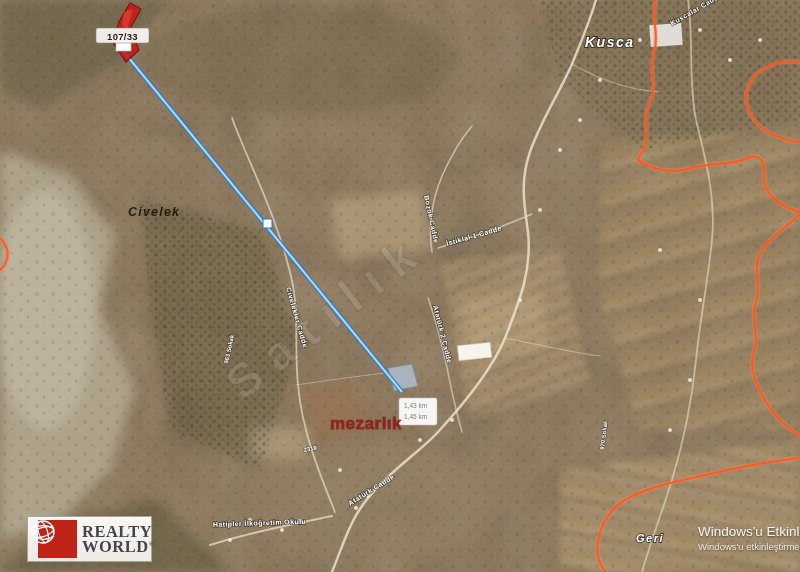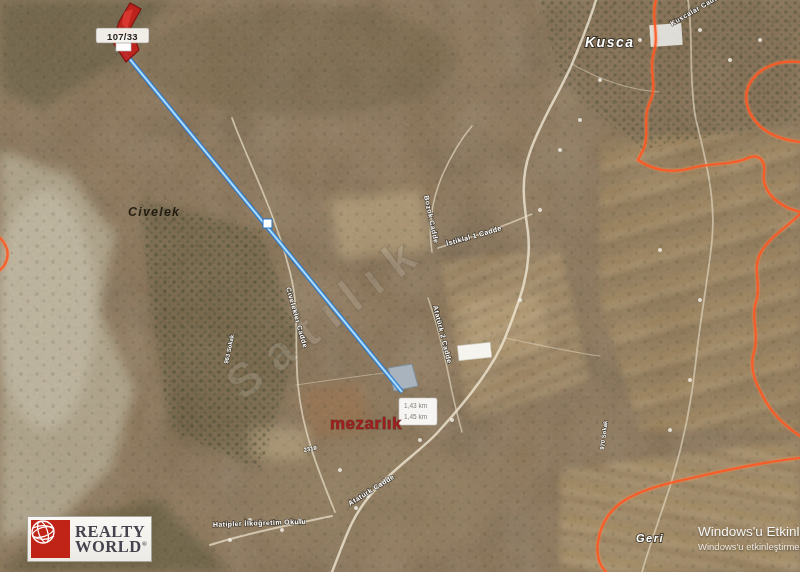--- a/index.html
+++ b/index.html
@@ -21,21 +21,21 @@
   .cemetery{font-weight:bold;font-size:17px;fill:#9e1d1d;
             paint-order:stroke;stroke:rgba(46,0,0,.45);stroke-width:.9px;letter-spacing:.5px;}
   .parcel-label-text{font-size:9.5px;font-weight:bold;fill:#26231e;letter-spacing:.3px;}
   .measure-text{font-size:6.5px;fill:#84817a;}
   .watermark{font-size:48px;font-weight:bold;letter-spacing:14px;
              fill:rgba(255,255,255,.13);stroke:rgba(55,42,28,.16);stroke-width:1px;}
   
   .logo{position:absolute;left:27px;top:516px;width:125px;height:46px;
         background:linear-gradient(#faf8f4,#eceae4);
         border:1px solid #a9a49a;box-sizing:border-box;
-        display:flex;align-items:center;gap:5px;padding:3px;}
+        display:flex;align-items:center;gap:5px;padding:10px;}
   .logo-tile{width:39px;height:38px;background:#bf2417;flex:0 0 auto;
              display:flex;align-items:center;justify-content:center;}
   .logo-text{font-family:"Liberation Serif",serif;font-weight:600;color:#45434e;
              font-size:16.5px;line-height:.92;letter-spacing:.5px;white-space:nowrap;}
   .logo-reg{font-size:7px;vertical-align:super;}
   
   .winact{position:absolute;left:698px;top:524px;width:220px;color:#fff;
           text-shadow:0 1px 2px rgba(0,0,0,.55);white-space:nowrap;}
   .winact .l1{font-size:13.5px;font-weight:400;opacity:.92;}
   .winact .l2{font-size:9.5px;opacity:.8;margin-top:2px;}

